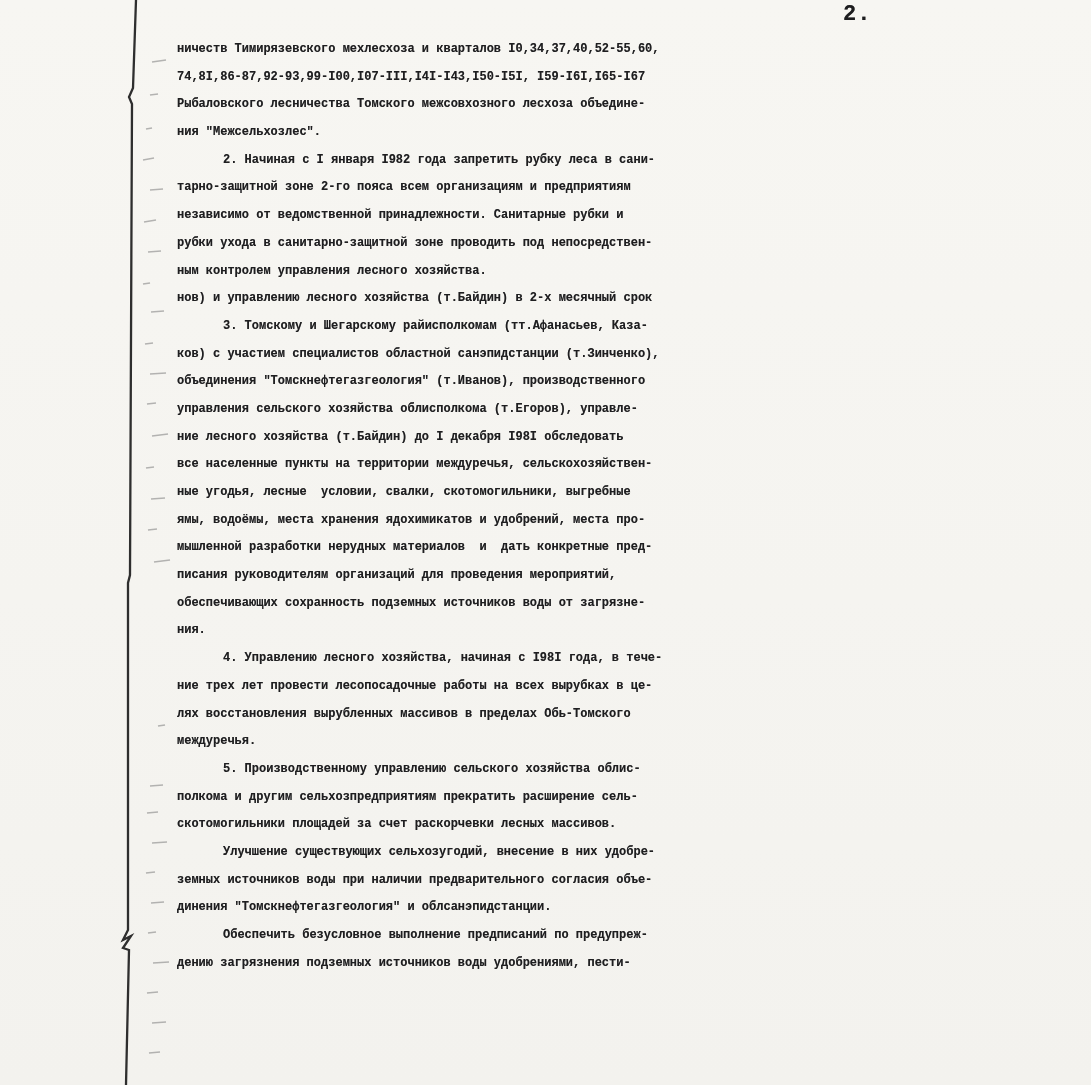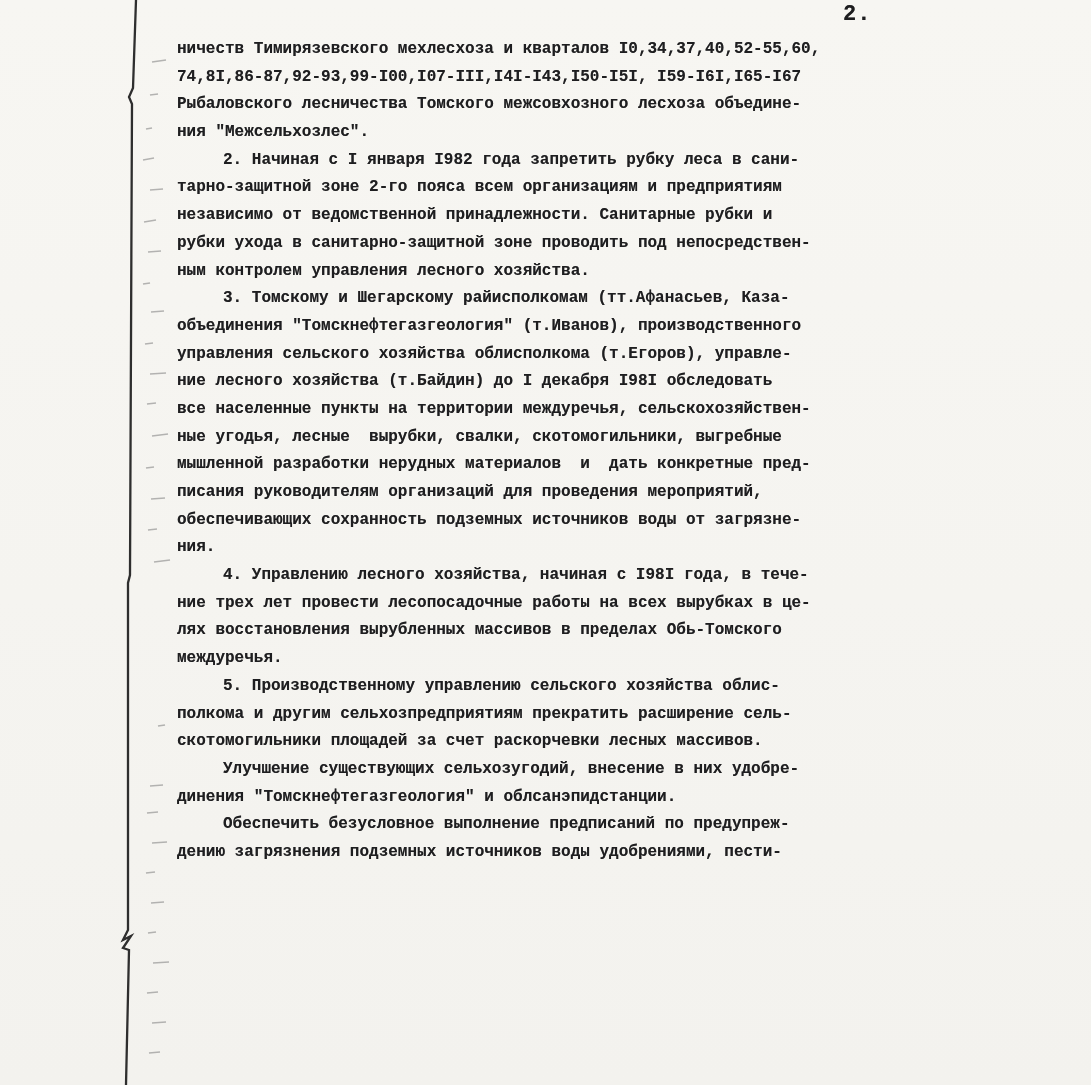--- a/index.html
+++ b/index.html
@@ -33,21 +33,21 @@
   }
   .textblock {
     position: absolute;
     left: 177px;
     top: 36px;
     width: 800px;
   }
   .line {
     height: 27.7px;
     line-height: 27.7px;
-    font-size: 16px;
+    font-size: 12px;
     font-weight: 700;
     color: #1e1e20;
     white-space: pre;
     text-shadow: 0 0 0.6px rgba(25,25,25,0.5);
   }
   .line.ind {
     padding-left: 46px;
   }
 </style>
 </head>
@@ -94,36 +94,40 @@
   <div class="textblock">
     <div class="line">ничеств Тимирязевского мехлесхоза и кварталов I0,34,37,40,52-55,60,</div>
     <div class="line">74,8I,86-87,92-93,99-I00,I07-III,I4I-I43,I50-I5I, I59-I6I,I65-I67</div>
     <div class="line">Рыбаловского лесничества Томского межсовхозного лесхоза объедине-</div>
     <div class="line">ния "Межсельхозлес".</div>
     <div class="line ind">2. Начиная с I января I982 года запретить рубку леса в сани-</div>
     <div class="line">тарно-защитной зоне 2-го пояса всем организациям и предприятиям</div>
     <div class="line">независимо от ведомственной принадлежности. Санитарные рубки и</div>
     <div class="line">рубки ухода в санитарно-защитной зоне проводить под непосредствен-</div>
     <div class="line">ным контролем управления лесного хозяйства.</div>
+    <div class="line">нов) и управлению лесного хозяйства (т.Байдин) в 2-х месячный срок</div>
     <div class="line ind">3. Томскому и Шегарскому райисполкомам (тт.Афанасьев, Каза-</div>
+    <div class="line">ков) с участием специалистов областной санэпидстанции (т.Зинченко),</div>
     <div class="line">объединения "Томскнефтегазгеология" (т.Иванов), производственного</div>
     <div class="line">управления сельского хозяйства облисполкома (т.Егоров), управле-</div>
     <div class="line">ние лесного хозяйства (т.Байдин) до I декабря I98I обследовать</div>
     <div class="line">все населенные пункты на территории междуречья, сельскохозяйствен-</div>
-    <div class="line">ные угодья, лесные  вырубки, свалки, скотомогильники, выгребные</div>
+    <div class="line">ные угодья, лесные  условии, свалки, скотомогильники, выгребные</div>
+    <div class="line">ямы, водоёмы, места хранения ядохимикатов и удобрений, места про-</div>
     <div class="line">мышленной разработки нерудных материалов  и  дать конкретные пред-</div>
     <div class="line">писания руководителям организаций для проведения мероприятий,</div>
     <div class="line">обеспечивающих сохранность подземных источников воды от загрязне-</div>
     <div class="line">ния.</div>
     <div class="line ind">4. Управлению лесного хозяйства, начиная с I98I года, в тече-</div>
     <div class="line">ние трех лет провести лесопосадочные работы на всех вырубках в це-</div>
     <div class="line">лях восстановления вырубленных массивов в пределах Обь-Томского</div>
     <div class="line">междуречья.</div>
     <div class="line ind">5. Производственному управлению сельского хозяйства облис-</div>
     <div class="line">полкома и другим сельхозпредприятиям прекратить расширение сель-</div>
     <div class="line">скотомогильники площадей за счет раскорчевки лесных массивов.</div>
     <div class="line ind">Улучшение существующих сельхозугодий, внесение в них удобре-</div>
+    <div class="line">земных источников воды при наличии предварительного согласия объе-</div>
     <div class="line">динения "Томскнефтегазгеология" и облсанэпидстанции.</div>
     <div class="line ind">Обеспечить безусловное выполнение предписаний по предупреж-</div>
     <div class="line">дению загрязнения подземных источников воды удобрениями, пести-</div>
   </div>
 
 </div>
 
 </body></html>

